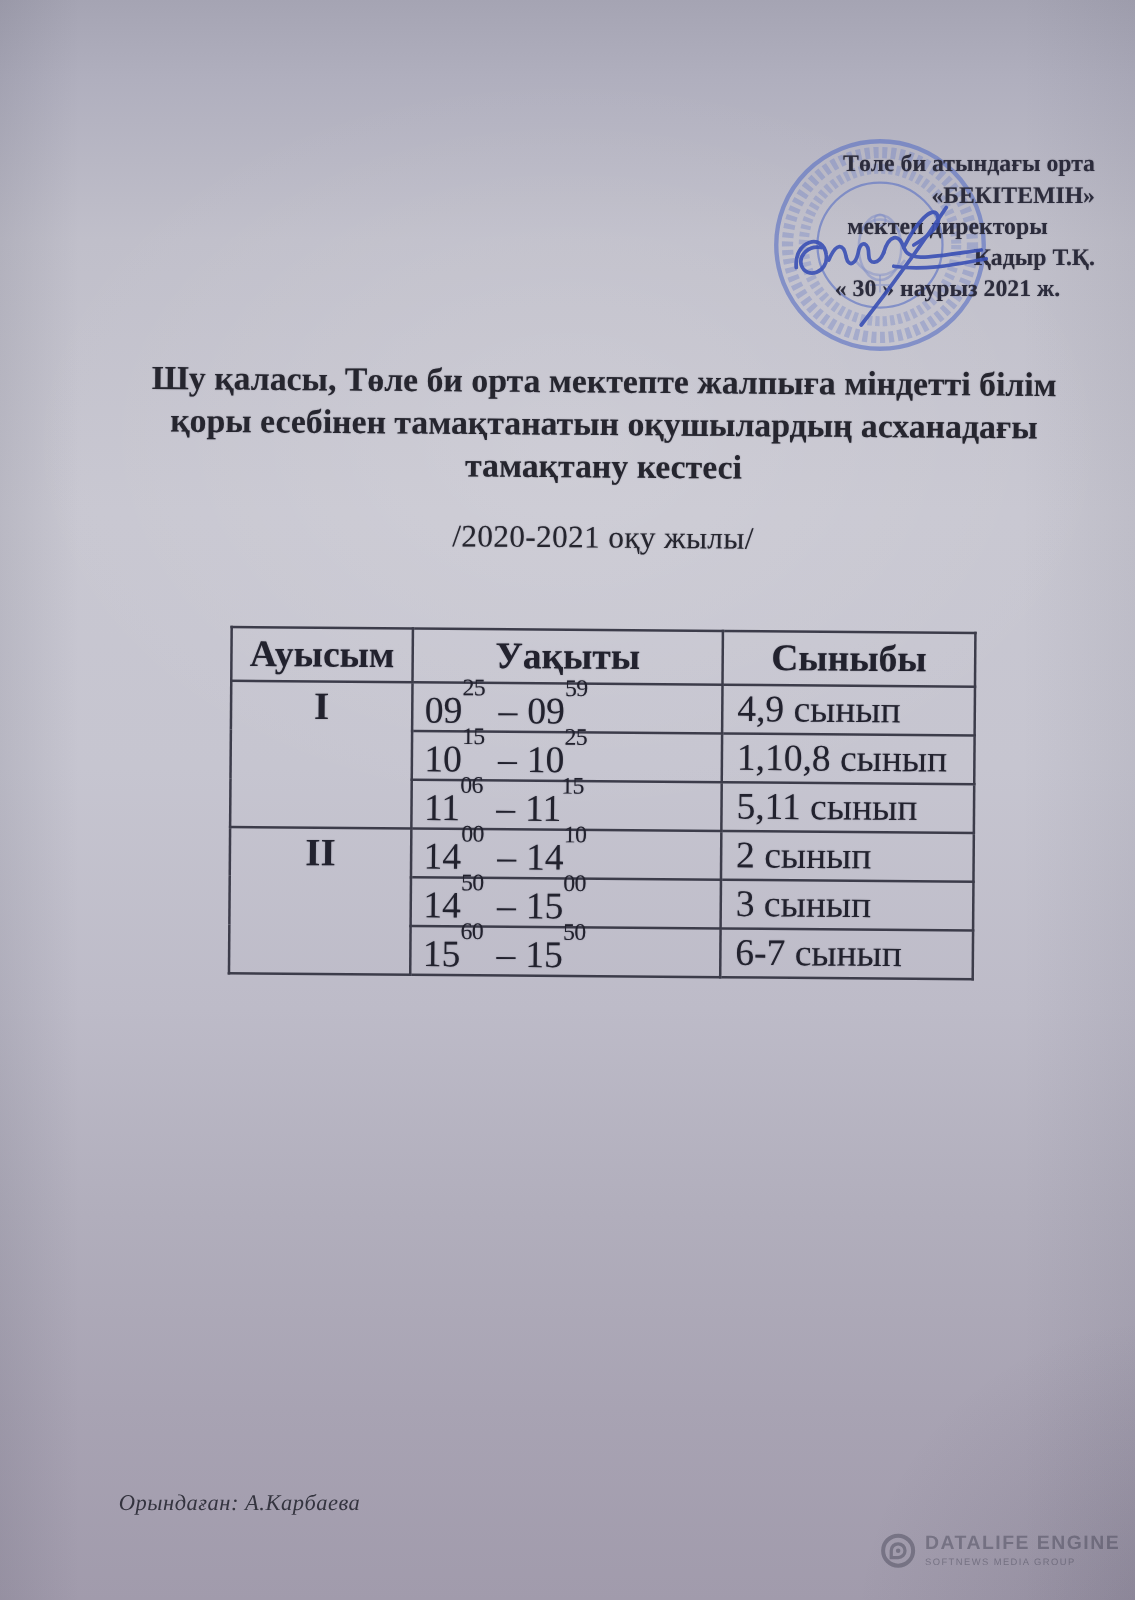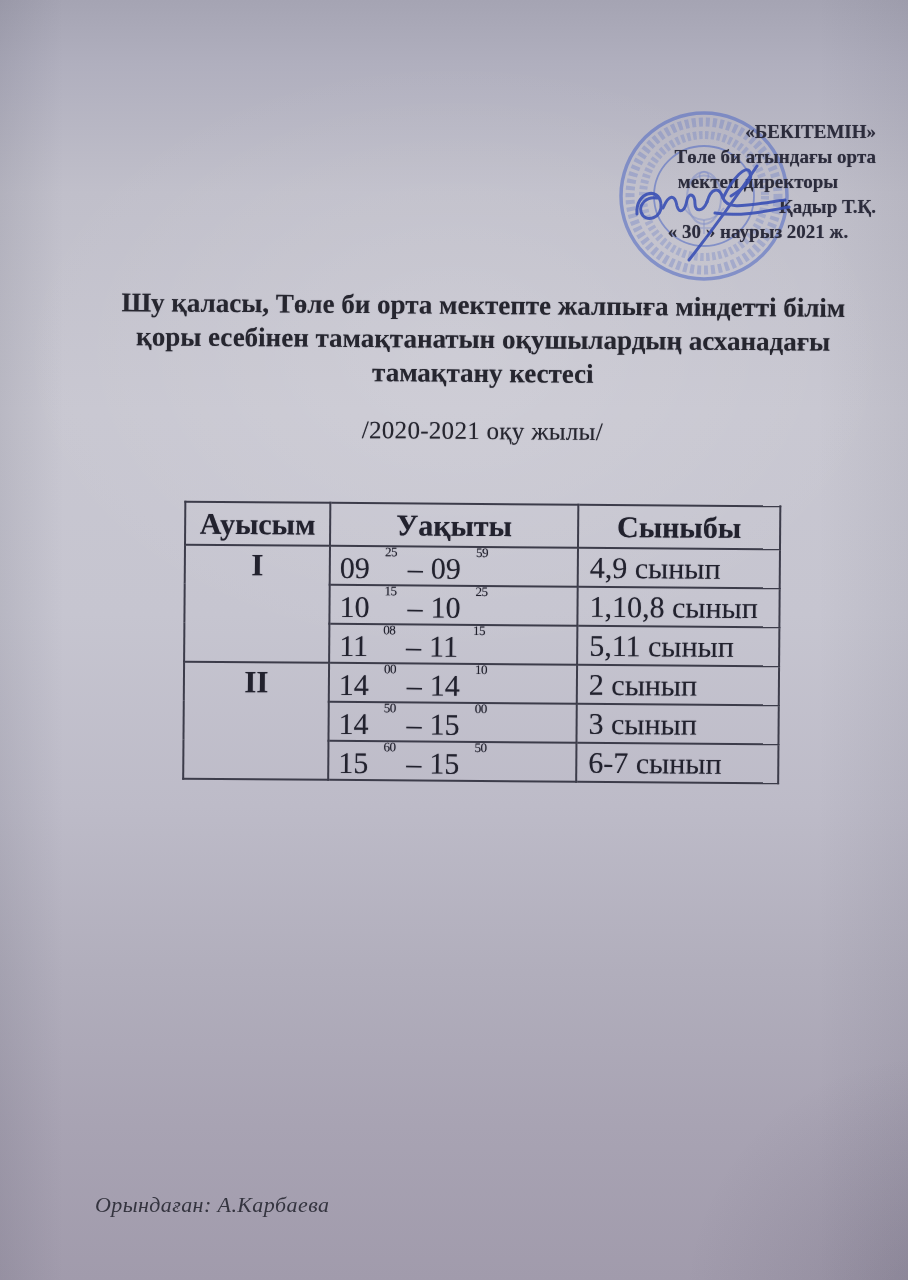--- a/index.html
+++ b/index.html
@@ -43,28 +43,28 @@
     border-collapse:collapse; color:#22222e; table-layout:fixed;
   }
   .schedule th, .schedule td { border:2px solid #3c3c4a; padding:0; }
   .schedule col.col-shift { width:145px; }
   .schedule col.col-time  { width:248px; }
   .schedule col.col-class { width:202px; }
   .schedule th { height:41px; font-size:30px; font-weight:bold; text-align:center; }
   .schedule td { height:37px; }
   td.shift { text-align:center; vertical-align:top; font-weight:bold; font-size:31px; line-height:38px; }
   td.time  { font-size:30px; padding-left:9px;  line-height:30px; white-space:nowrap; }
-  td.time sup { font-size:13px; position:relative; top:-11px; margin-left:15px; letter-spacing:-0.5px; }
+  td.time sup { font-size:19px; position:relative; top:-11px; margin-left:0; letter-spacing:-0.5px; }
   td.time .dash { display:inline-block; margin:0 8px 0 11px; }
   td.cls   { font-size:30px; padding-left:11px; line-height:30px; white-space:nowrap; }
 
   
   .executor {
     position:absolute; left:95px; top:1192px;
-    font-style:italic; font-size:22px; letter-spacing:0.4px; color:#34343f;
+    font-style:italic; font-size:18px; letter-spacing:0.4px; color:#34343f;
   }
   .watermark {
     position:absolute; left:704px; top:1226px;
     display:flex; align-items:center; gap:7px;
     color:rgba(55,55,72,0.40);
     font-family:"Liberation Sans","DejaVu Sans",sans-serif;
   }
   .wm-title { font-size:15.5px; font-weight:bold; letter-spacing:1.2px; line-height:16px; }
   .wm-sub   { font-size:7.5px; letter-spacing:1.15px; margin-top:2px; }
 </style>
@@ -81,22 +81,22 @@
       <circle cx="86" cy="88" r="50" stroke-width="1.8"></circle>
       <ellipse cx="86" cy="90" rx="17" ry="26" stroke-width="2" opacity="0.55"></ellipse>
       <path d="M70,78 C78,64 94,64 102,78" stroke-width="2" opacity="0.5"></path>
       <path d="M66,100 C78,116 94,116 106,100" stroke-width="2" opacity="0.5"></path>
       <circle cx="86" cy="68" r="4.5" stroke-width="1.6" opacity="0.55"></circle>
       <path d="M86,112 L86,126 M78,120 L94,120" stroke-width="1.6" opacity="0.5"></path>
     </g>
   </svg>
 
   <div class="approval soft">
+    <div class="r">Төле би атындағы орта</div>
     <div class="r">«БЕКІТЕМІН»</div>
-    <div class="r">Төле би атындағы орта</div>
     <div class="c">мектеп  директоры</div>
     <div class="r">Қадыр Т.Қ.</div>
     <div class="c">« 30 » наурыз 2021 ж.</div>
   </div>
 
   <svg class="signature" width="200" height="130" viewBox="0 0 200 130">
     <g fill="none" stroke="#3a50b5" stroke-width="3" stroke-linecap="round">
       <path d="M22,64 C20,42 44,36 46,54 C48,68 30,74 26,62 C24,54 32,46 42,48"></path>
       <path d="M48,58 C54,44 60,44 62,56 C64,64 70,62 72,50 C74,42 80,44 80,54 C80,62 88,62 92,52"></path>
       <path d="M92,52 C96,38 104,36 108,48 C112,60 128,56 170,50"></path>
@@ -132,21 +132,21 @@
         <tr>
           <td class="shift" rowspan="3">I</td>
           <td class="time"><span>09</span><sup>25</sup><span class="dash">–</span><span>09</span><sup>59</sup></td>
           <td class="cls">4,9 сынып</td>
         </tr>
         <tr>
           <td class="time"><span>10</span><sup>15</sup><span class="dash">–</span><span>10</span><sup>25</sup></td>
           <td class="cls">1,10,8 сынып</td>
         </tr>
         <tr>
-          <td class="time"><span>11</span><sup>08</sup><span class="dash">–</span><span>11</span><sup>15</sup></td>
+          <td class="time"><span>11</span><sup>06</sup><span class="dash">–</span><span>11</span><sup>15</sup></td>
           <td class="cls">5,11 сынып</td>
         </tr>
         <tr>
           <td class="shift" rowspan="3">II</td>
           <td class="time"><span>14</span><sup>00</sup><span class="dash">–</span><span>14</span><sup>10</sup></td>
           <td class="cls">2 сынып</td>
         </tr>
         <tr>
           <td class="time"><span>14</span><sup>50</sup><span class="dash">–</span><span>15</span><sup>00</sup></td>
           <td class="cls">3 сынып</td>
@@ -154,14 +154,27 @@
         <tr>
           <td class="time"><span>15</span><sup>60</sup><span class="dash">–</span><span>15</span><sup>50</sup></td>
           <td class="cls">6-7 сынып</td>
         </tr>
       </tbody>
     </table>
   </div>
 
   <div class="executor">Орындаған: А.Карбаева</div>
 
+  <div class="watermark">
+    <svg width="29" height="29" viewBox="0 0 29 29">
+      <g fill="none" stroke="currentColor">
+        <circle cx="14.5" cy="14.5" r="12" stroke-width="3.2"></circle>
+        <path d="M9,14.5 a5.5,5.5 0 1 1 5.5,5.5 L9,20 Z" stroke-width="2.6"></path>
+        <circle cx="14.5" cy="14.5" r="1.8" fill="currentColor" stroke="none"></circle>
+      </g>
+    </svg>
+    <div class="wm-text">
+      <div class="wm-title">DATALIFE ENGINE</div>
+      <div class="wm-sub">SOFTNEWS MEDIA GROUP</div>
+    </div>
+  </div>
 
 </div>
 
 </body></html>

